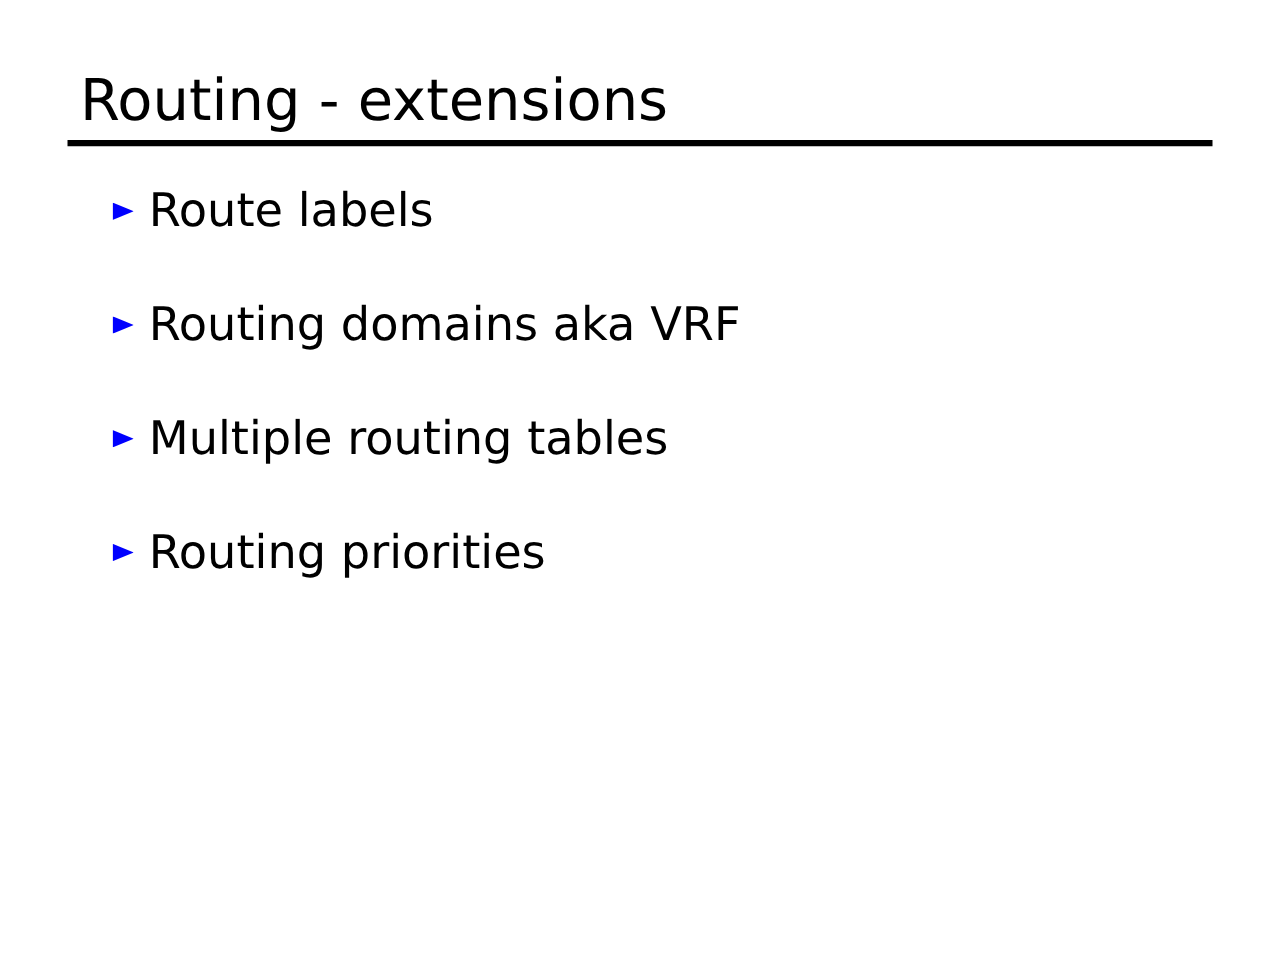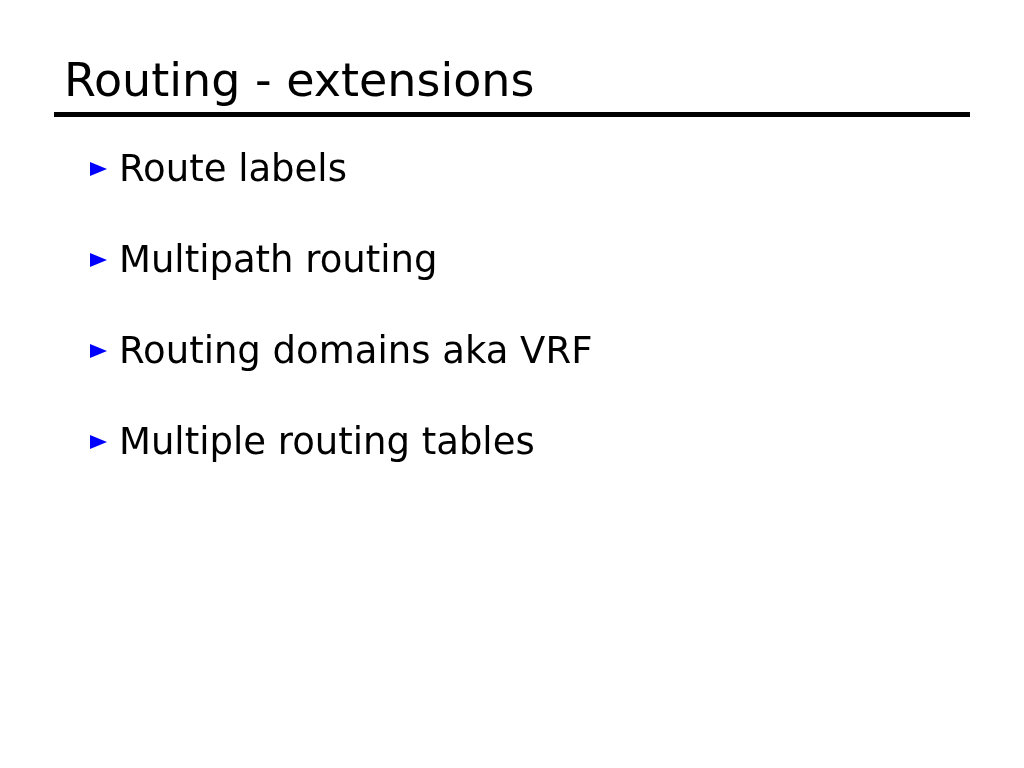--- a/index.html
+++ b/index.html
@@ -91,31 +91,31 @@
 
   <div class="title-rule"></div>
 
   <ul class="bullet-list">
 
     <li class="bullet-item">
       <span class="bullet-marker"></span>
       <span class="bullet-text">Route labels</span>
     </li>
 
-    <li class="bullet-item">
-      <span class="bullet-marker"></span>
-      <span class="bullet-text">Multipath routing</span>
-    </li>
 
     <li class="bullet-item">
       <span class="bullet-marker"></span>
       <span class="bullet-text">Routing domains aka VRF</span>
     </li>
 
     <li class="bullet-item">
       <span class="bullet-marker"></span>
       <span class="bullet-text">Multiple routing tables</span>
     </li>
 
+    <li class="bullet-item">
+      <span class="bullet-marker"></span>
+      <span class="bullet-text">Routing priorities</span>
+    </li>
 
   </ul>
 
 </div>
 
 </body></html>

